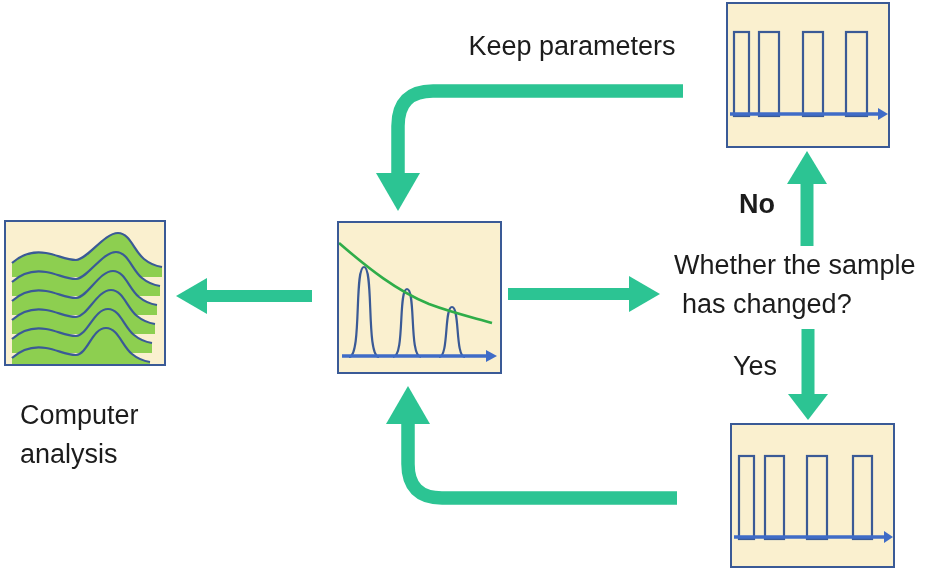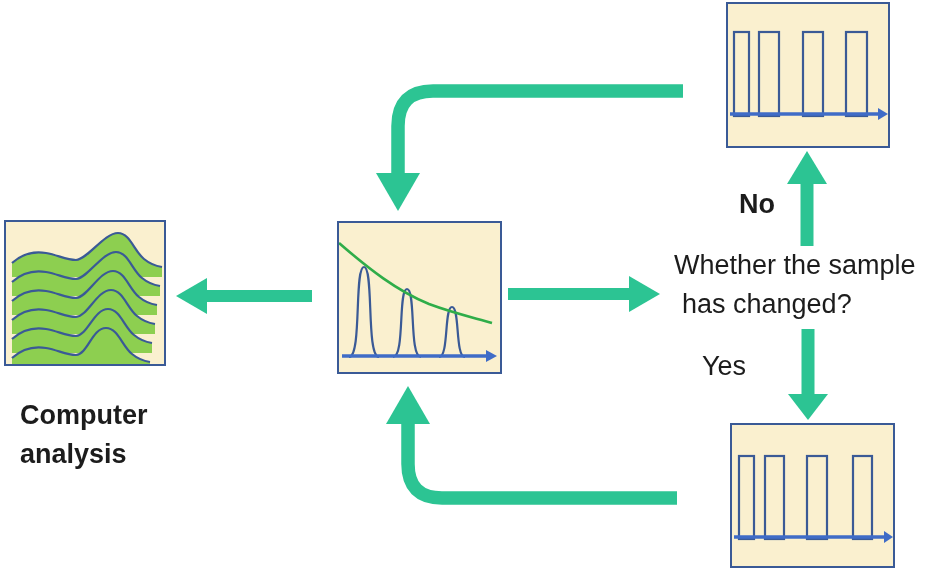--- a/index.html
+++ b/index.html
@@ -22,27 +22,27 @@
   .illu-box svg { display: block; }
 
   .lbl {
     position: absolute;
     font-size: 27px;
     line-height: 1.25;
     color: #1c1c1c;
     white-space: nowrap;
   }
   .lbl.center { text-align: center; }
-  .lbl.wrap { white-space: normal; font-weight: bold; }
+  .lbl.wrap { white-space: normal; }
 
   #keep-label    { left: 420px; top: 30px;  width: 304px; }
   #change-label  { left: 398px; top: 524px; width: 300px; }
   #computer-label{ left: 20px;  top: 396px; width: 160px; line-height: 1.45; }
   #no-label      { left: 739px; top: 188px; font-weight: bold; }
-  #yes-label     { left: 702px; top: 350px; }
+  #yes-label     { left: 733px; top: 350px; }
   #question-label{ left: 674px; top: 246px; width: 272px; line-height: 39px; }
   #question-line2{ padding-left: 8px; }
 
   #arrow-layer { position: absolute; left: 0; top: 0; pointer-events: none; }
 
   #box-left         { left: 4px;   top: 220px; width: 162px; height: 146px; }
   #box-center       { left: 337px; top: 221px; width: 165px; height: 153px; }
   #box-top-right    { left: 726px; top: 2px;   width: 164px; height: 146px; }
   #box-bottom-right { left: 730px; top: 423px; width: 165px; height: 145px; }
 </style>
@@ -147,20 +147,21 @@
         <rect x="75" y="31" width="20" height="83"></rect>
         <rect x="121" y="31" width="19" height="83"></rect>
       </g>
       <g>
         <line x1="2" y1="112" x2="152" y2="112" stroke="#3f6cc7" stroke-width="3.6"></line>
         <polygon points="152,106 152,118 161,112" fill="#3f6cc7"></polygon>
       </g>
     </svg>
   </div>
 
+  <div class="lbl center" id="keep-label">Keep parameters</div>
 
 
   <div class="lbl wrap" id="computer-label">Computer analysis</div>
 
   <div class="lbl" id="no-label">No</div>
 
   <div class="lbl" id="yes-label">Yes</div>
 
   <div class="lbl" id="question-label">
     <div>Whether the sample</div>

